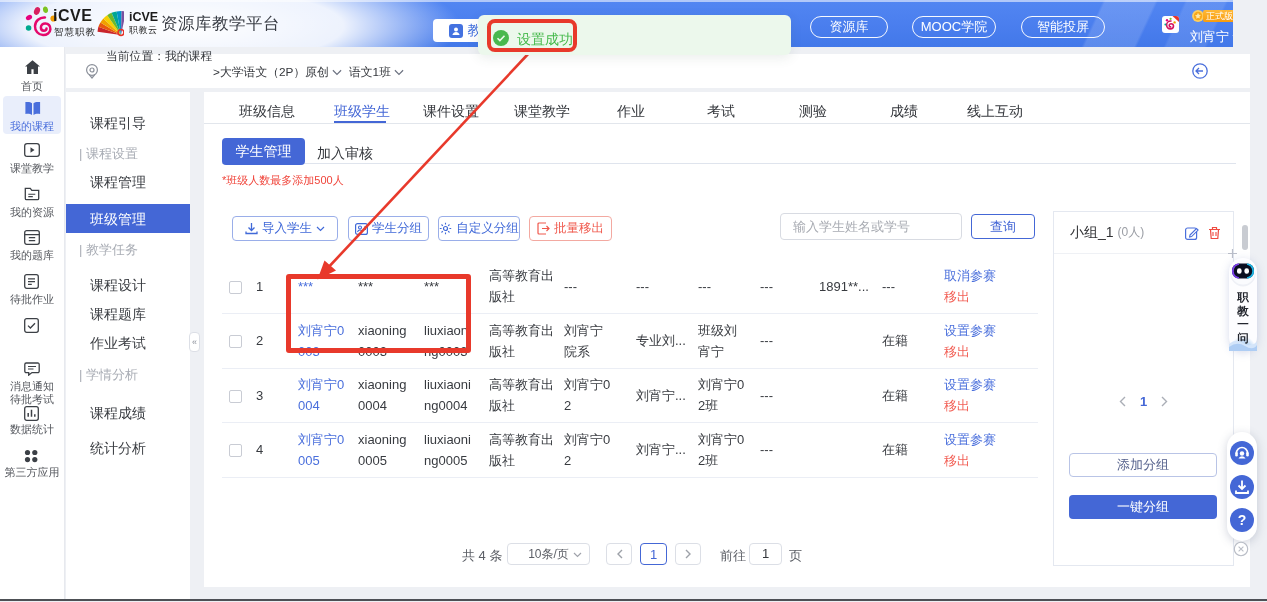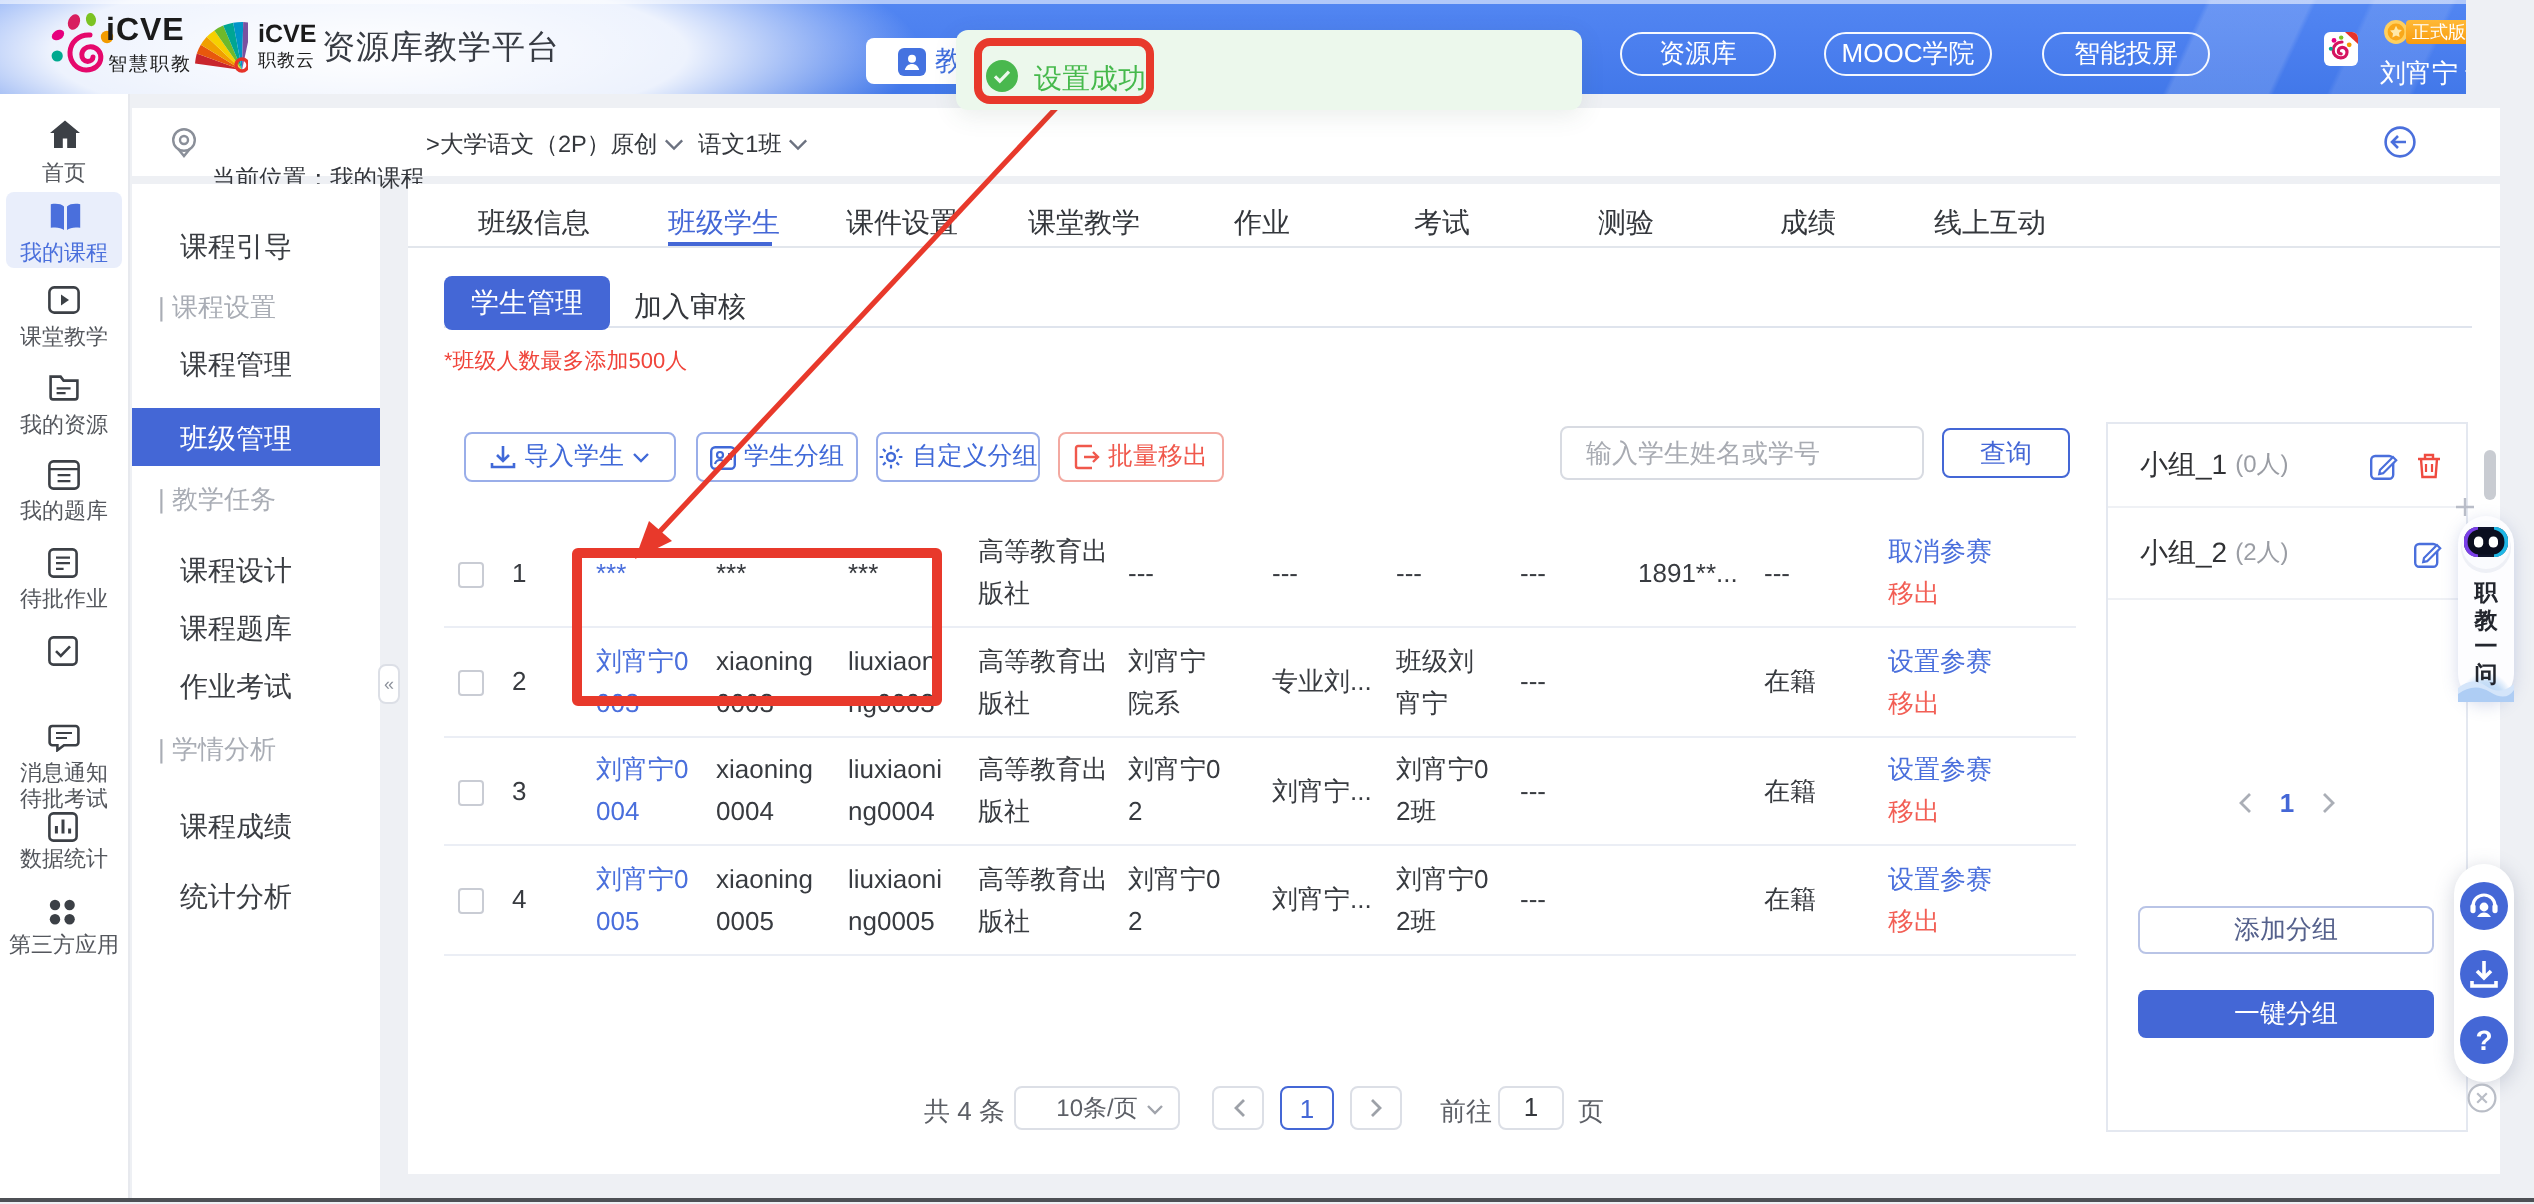--- a/index.html
+++ b/index.html
@@ -85,21 +85,21 @@
       <path d="M1 1l4 4 4-4" stroke="#fff" stroke-width="1.4" fill="none"></path>
     </svg>
 </div>
 
 <div class="ab" style="left:66px;top:54px;width:1184px;height:34px;background:#fff;"></div>
 <svg class="ab" style="left:85px;top:64px;" width="14" height="15" viewBox="0 0 14 15">
   <circle cx="7" cy="6" r="5.4" fill="none" stroke="#8a8f99" stroke-width="1.2"></circle>
   <circle cx="7" cy="6" r="2" fill="none" stroke="#8a8f99" stroke-width="1.2"></circle>
   <path d="M4.2 10.6L7 14l2.8-3.4" fill="none" stroke="#8a8f99" stroke-width="1.2"></path>
 </svg>
-<div class="ab" style="left:106px;top:82px;font-size:11.8px;color:#34373c;white-space:nowrap;">当前位置：我的课程</div>
+<div class="ab" style="left:106px;top:49px;font-size:11.8px;color:#34373c;white-space:nowrap;">当前位置：我的课程</div>
 <div class="ab" style="left:213px;top:65px;font-size:11.8px;color:#34373c;">&gt;</div>
 <div class="ab" style="left:220px;top:65px;font-size:11.8px;color:#34373c;white-space:nowrap;">大学语文（2P）原创</div>
 <svg class="ab" style="left:332px;top:69px;" width="10" height="7" viewBox="0 0 11 7">
     <path d="M1 1l4.5 4.5L10 1" stroke-width="1.3" fill="none" stroke="#6c7280"></path>
   </svg>
 <div class="ab" style="left:349px;top:65px;font-size:11.8px;color:#34373c;">语文1班</div>
 <svg class="ab" style="left:394px;top:69px;" width="10" height="7" viewBox="0 0 11 7">
     <path d="M1 1l4.5 4.5L10 1" stroke-width="1.3" fill="none" stroke="#6c7280"></path>
   </svg>
 <svg class="ab" style="left:1192px;top:63px;" width="16" height="16" viewBox="0 0 16 16">
@@ -342,28 +342,20 @@
       <span style="font-size:12px;color:#9a9da4;margin-left:4px;">(0人)</span>
     <svg style="margin-left:auto;" width="14" height="14" viewBox="0 0 14 14">
         <rect x=".6" y="2" width="11" height="11.4" rx="2" fill="none" stroke="#4a6fdc" stroke-width="1.2"></rect>
         <path d="M5 9l6.5-6.5 1.6 1.6L6.6 10.6 4.6 11z" fill="#fff" stroke="#4a6fdc" stroke-width="1.1"></path>
       </svg>
     <svg style="margin-left:9px;" width="13" height="14" viewBox="0 0 13 14">
         <path d="M1 3.5h11M4.5 3V1.5h4V3M2.5 3.5l.7 9h6.6l.7-9" fill="none" stroke="#ef4b40" stroke-width="1.2"></path>
         <path d="M5 6v4M8 6v4" stroke="#ef4b40" stroke-width="1.1"></path>
       </svg>
   </div>
-  <div style="height:45px;border-bottom:1px solid #eff1f5;display:flex;align-items:center;padding:0 12px 0 16px;font-size:14px;color:#303134;">
-    <span>小组_2</span>
-      <span style="font-size:12px;color:#9a9da4;margin-left:4px;">(2人)</span>
-    <svg style="margin-left:auto;" width="14" height="14" viewBox="0 0 14 14">
-        <rect x=".6" y="2" width="11" height="11.4" rx="2" fill="none" stroke="#4a6fdc" stroke-width="1.2"></rect>
-        <path d="M5 9l6.5-6.5 1.6 1.6L6.6 10.6 4.6 11z" fill="#fff" stroke="#4a6fdc" stroke-width="1.1"></path>
-      </svg>
-  </div>
   <div style="position:absolute;left:0;top:182px;width:100%;display:flex;align-items:center;justify-content:center;gap:14px;">
     <svg width="8" height="11" viewBox="0 0 8 11">
         <path d="M7 1L2.5 5.5 7 10" fill="none" stroke="#aaaeb6" stroke-width="1.4"></path>
       </svg>
     <span style="font-size:13px;color:#4467d6;font-weight:bold;">1</span>
     <svg width="8" height="11" viewBox="0 0 8 11">
         <path d="M1 1l4.5 4.5L1 10" fill="none" stroke="#aaaeb6" stroke-width="1.4"></path>
       </svg>
   </div>
   <div style="position:absolute;left:15px;top:241px;width:148px;height:24px;border:1px solid #b9c4e6;border-radius:4px;box-sizing:border-box;color:#55618c;font-size:13px;display:flex;align-items:center;justify-content:center;">添加分组</div>

